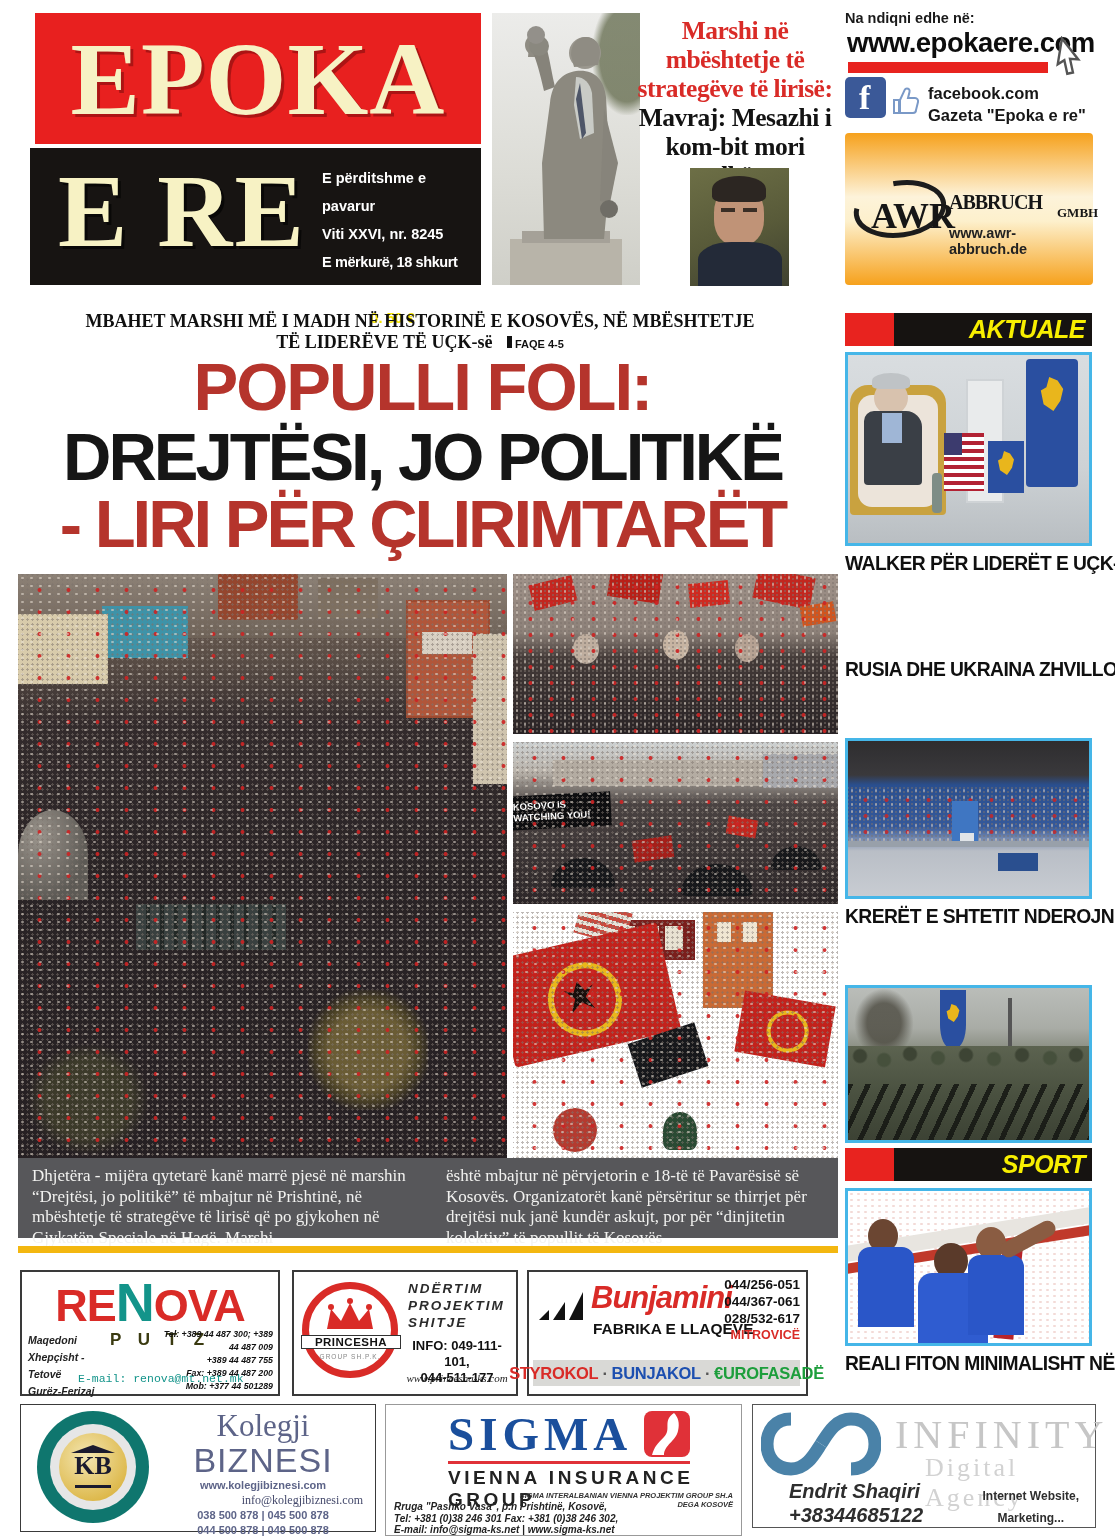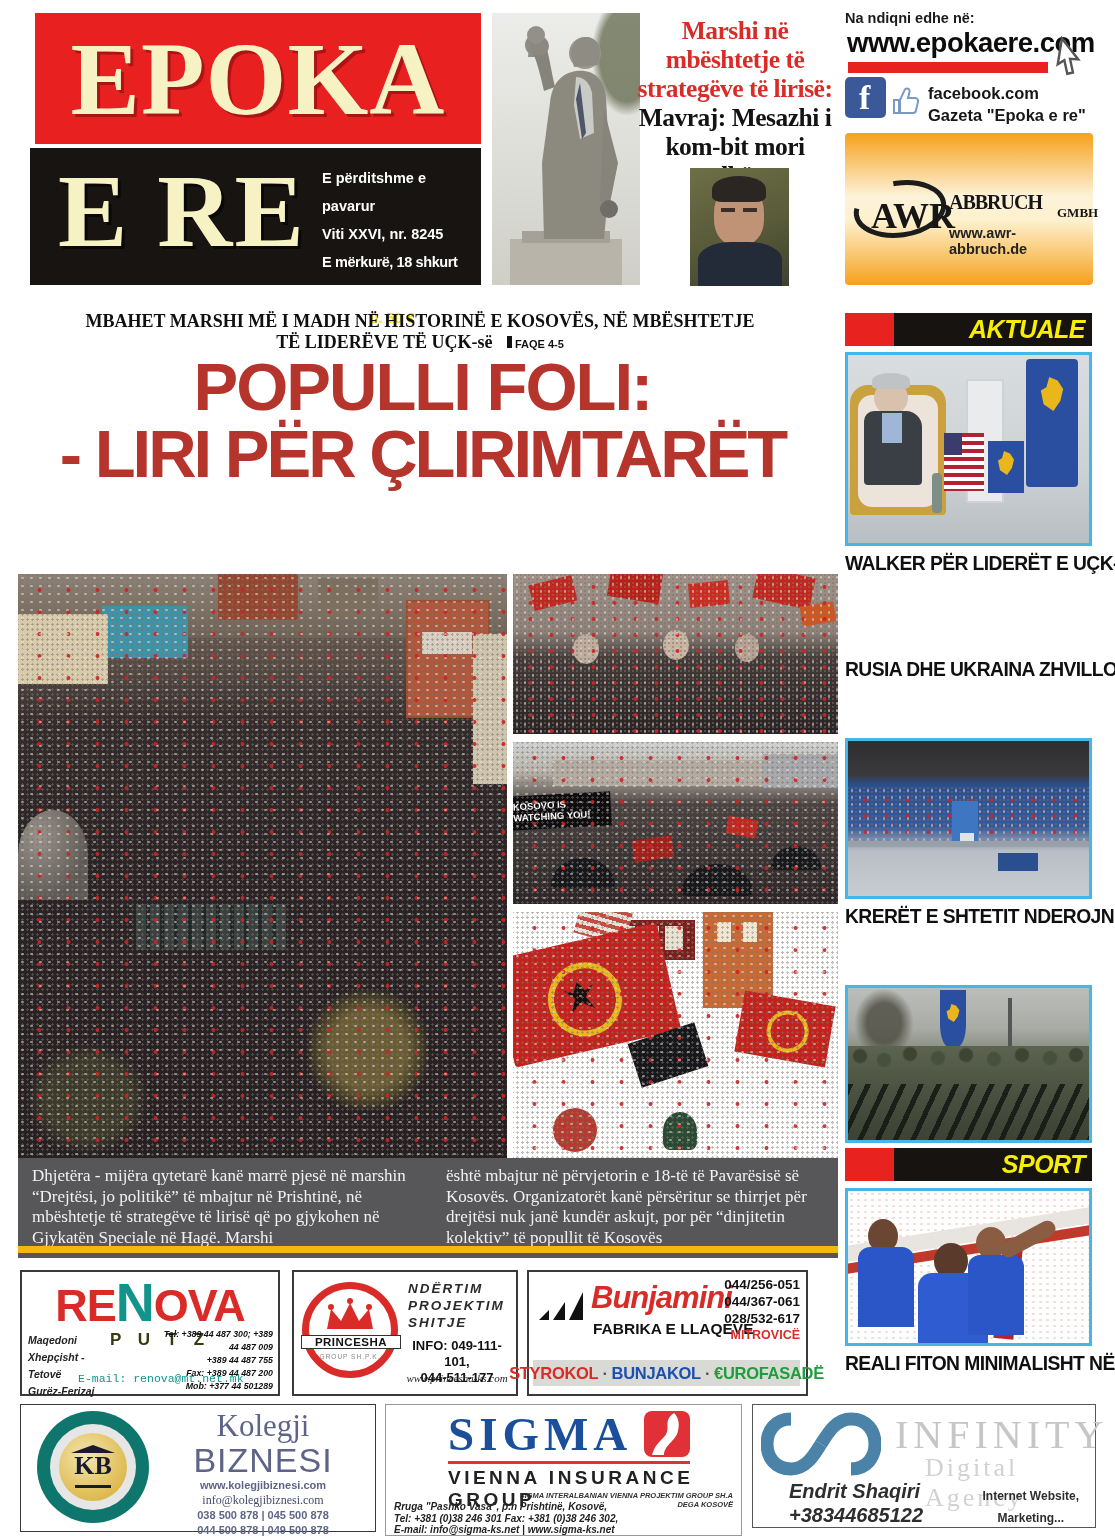--- a/index.html
+++ b/index.html
@@ -113,20 +113,21 @@
   <div class="abs serif" style="left:10px;top:311px;width:820px;text-align:center;font-weight:bold;font-size:18px;line-height:21px;color:#101010;">
     <div>MBAHET MARSHI MË I MADH NË HISTORINË E KOSOVËS, NË MBËSHTETJE</div>
     <div>
       <span>TË LIDERËVE TË UÇK-së</span>
       <span style="display:inline-block;width:5px;height:12px;background:#111;margin:0 3px 0 10px;"></span><span class="pref" style="color:#111;font-size:11px;font-family:'Liberation Sans',sans-serif;">FAQE 4-5</span>
     </div>
   </div>
 
   <div class="abs cond" style="left:0;top:352px;width:845px;text-align:center;font-weight:800;">
     <div style="font-size:67px;line-height:70px;color:#b5342c;letter-spacing:-2px;">POPULLI FOLI:</div>
+    <div style="font-size:67px;line-height:70px;color:#161616;letter-spacing:-3px;">DREJTËSI, JO POLITIKË</div>
     <div style="font-size:67px;line-height:64px;color:#b5342c;letter-spacing:-3px;">- LIRI PËR ÇLIRIMTARËT</div>
   </div>
 
   <div class="photo speck" style="left:18px;top:574px;width:489px;height:586px;background:linear-gradient(180deg,#79695d 0,#574b44 90px,#332b2c 150px,#2a2426 300px,#262023 586px);">
     <div class="bldg" style="left:0;top:0;width:489px;height:64px;background:linear-gradient(180deg,#8d8277,#6e6257);"></div>
     <div class="bldg" style="left:200px;top:0;width:80px;height:46px;background:#94462e;"></div>
     <div class="bldg" style="left:300px;top:4px;width:60px;height:40px;background:#7d6f60;"></div>
     <div class="bldg" style="left:388px;top:26px;width:84px;height:118px;background:#b0563a;box-shadow:inset 0 0 0 2px #9c4a30;"></div>
     <div class="bldg" style="left:404px;top:58px;width:50px;height:22px;background:#d8cfc2;"></div>
     <div class="bldg" style="left:455px;top:60px;width:34px;height:150px;background:#cfc4ae;"></div>
@@ -176,21 +177,21 @@
       <div class="abs" style="left:64px;top:40px;width:30px;height:30px;background:#1a0f0c;clip-path:polygon(50% 0,70% 35%,100% 20%,68% 55%,90% 100%,50% 70%,10% 100%,32% 55%,0 20%,30% 35%);"></div>
     </div>
     <div class="abs" style="left:226px;top:86px;width:92px;height:62px;background:#c3221c;transform:rotate(10deg);">
       <div class="abs" style="left:28px;top:12px;width:34px;height:34px;border:4px solid #e9b61c;border-radius:50%;"></div>
     </div>
     <div class="abs" style="left:120px;top:120px;width:70px;height:46px;background:#17181b;transform:rotate(-18deg);"></div>
     <div class="abs" style="left:40px;top:196px;width:44px;height:44px;background:#b43b30;border-radius:50%;"></div>
     <div class="abs" style="left:150px;top:200px;width:34px;height:38px;background:#2a4a33;border-radius:50% 50% 20% 20%;"></div>
   </div>
 
-  <div class="abs" style="left:18px;top:1158px;width:820px;height:100px;background:#57575a;box-sizing:border-box;padding:9px 12px;">
+  <div class="abs" style="left:18px;top:1158px;width:820px;height:80px;background:#57575a;box-sizing:border-box;padding:9px 12px;">
     <div class="serif" style="position:absolute;left:14px;top:8px;width:388px;color:#f2f2f0;font-size:17px;line-height:20.5px;">Dhjetëra - mijëra qytetarë kanë marrë pjesë në marshin “Drejtësi, jo politikë” të mbajtur në Prishtinë, në mbështetje të strategëve të lirisë që po gjykohen në Gjykatën Speciale në Hagë. Marshi</div>
     <div class="serif" style="position:absolute;left:428px;top:8px;width:388px;color:#f2f2f0;font-size:17px;line-height:20.5px;">është mbajtur në përvjetorin e 18-të të Pavarësisë së Kosovës. Organizatorët kanë përsëritur se thirrjet për drejtësi nuk janë kundër askujt, por për “dinjitetin kolektiv” të popullit të Kosovës</div>
   </div>
   <div class="abs" style="left:18px;top:1246px;width:820px;height:7px;background:#f3b710;"></div>
 
   <div class="secbar" style="top:313px;">
     <div class="redblock"></div>
     <div class="seclabel">AKTUALE</div>
   </div>
 
@@ -349,21 +350,21 @@
       <div class="abs" style="left:13px;top:13px;width:86px;height:86px;border-radius:50%;background:#e6e6e6;"></div>
       <div class="abs" style="left:22px;top:22px;width:68px;height:68px;border-radius:50%;background:radial-gradient(circle at 40% 35%,#f3e6b2,#ddb84a 75%);"></div>
       <div class="abs" style="left:34px;top:34px;width:44px;height:8px;background:#1a1a2e;clip-path:polygon(0 100%,50% 0,100% 100%);"></div>
       <div class="serif" style="position:absolute;left:0;top:40px;width:112px;text-align:center;font-weight:bold;font-size:26px;color:#1a1a2e;">KB</div>
       <div class="abs" style="left:38px;top:74px;width:36px;height:3px;background:#1a1a2e;"></div>
     </div>
     <div style="position:absolute;left:142px;top:4px;width:200px;text-align:center;color:#5d6488;">
       <div class="serif" style="font-size:31px;line-height:33px;">Kolegji</div>
       <div style="font-size:34px;line-height:36px;letter-spacing:1px;">BIZNESI</div>
       <div style="font-weight:bold;font-size:11px;line-height:15px;">www.kolegjibiznesi.com</div>
-      <div class="serif" style="font-size:12px;line-height:15px;color:#44496b;">info@kolegjibiznesi.com</div>
+      <div class="serif" style="font-size:12px;line-height:15px;color:#44496b;text-align:right;">info@kolegjibiznesi.com</div>
       <div style="font-weight:bold;font-size:11px;line-height:15px;">038 500 878 | 045 500 878</div>
       <div style="font-weight:bold;font-size:11px;line-height:15px;">044 500 878 | 049 500 878</div>
     </div>
   </div>
 
   <div class="adbox" style="left:385px;top:1404px;width:355px;height:130px;border-width:1px;border-color:#999;">
     <div class="serif" style="position:absolute;left:62px;top:2px;font-weight:bold;font-size:47px;letter-spacing:5px;color:#1b4f9c;">SIGMA</div>
     <div class="abs" style="left:258px;top:6px;width:46px;height:46px;background:#e03138;border-radius:8px;">
       <svg width="46" height="46" viewBox="0 0 46 46">
           <path d="M30 2 C18 10 28 18 20 26 C14 32 10 36 8 44 L20 44 C20 34 32 30 34 20 C36 12 34 6 30 2 Z" fill="#fff"></path>

